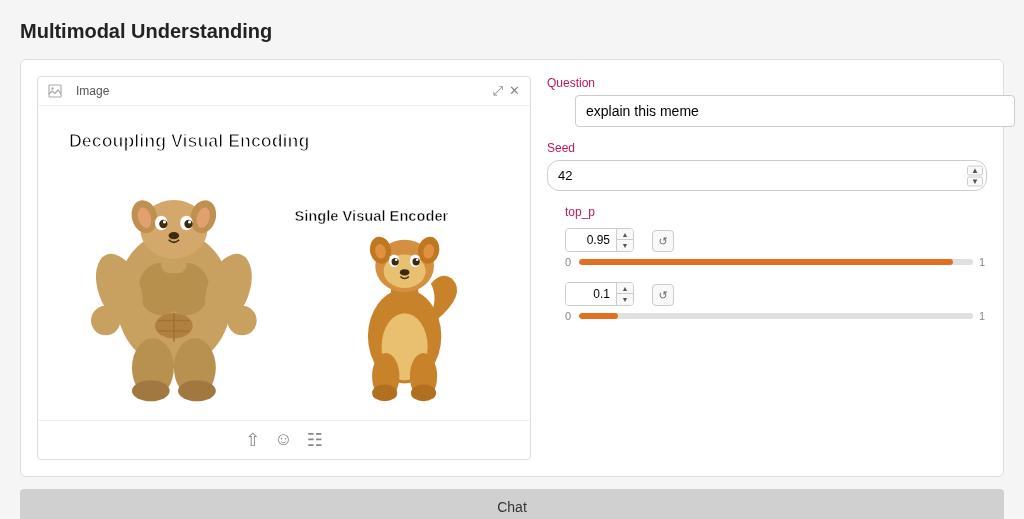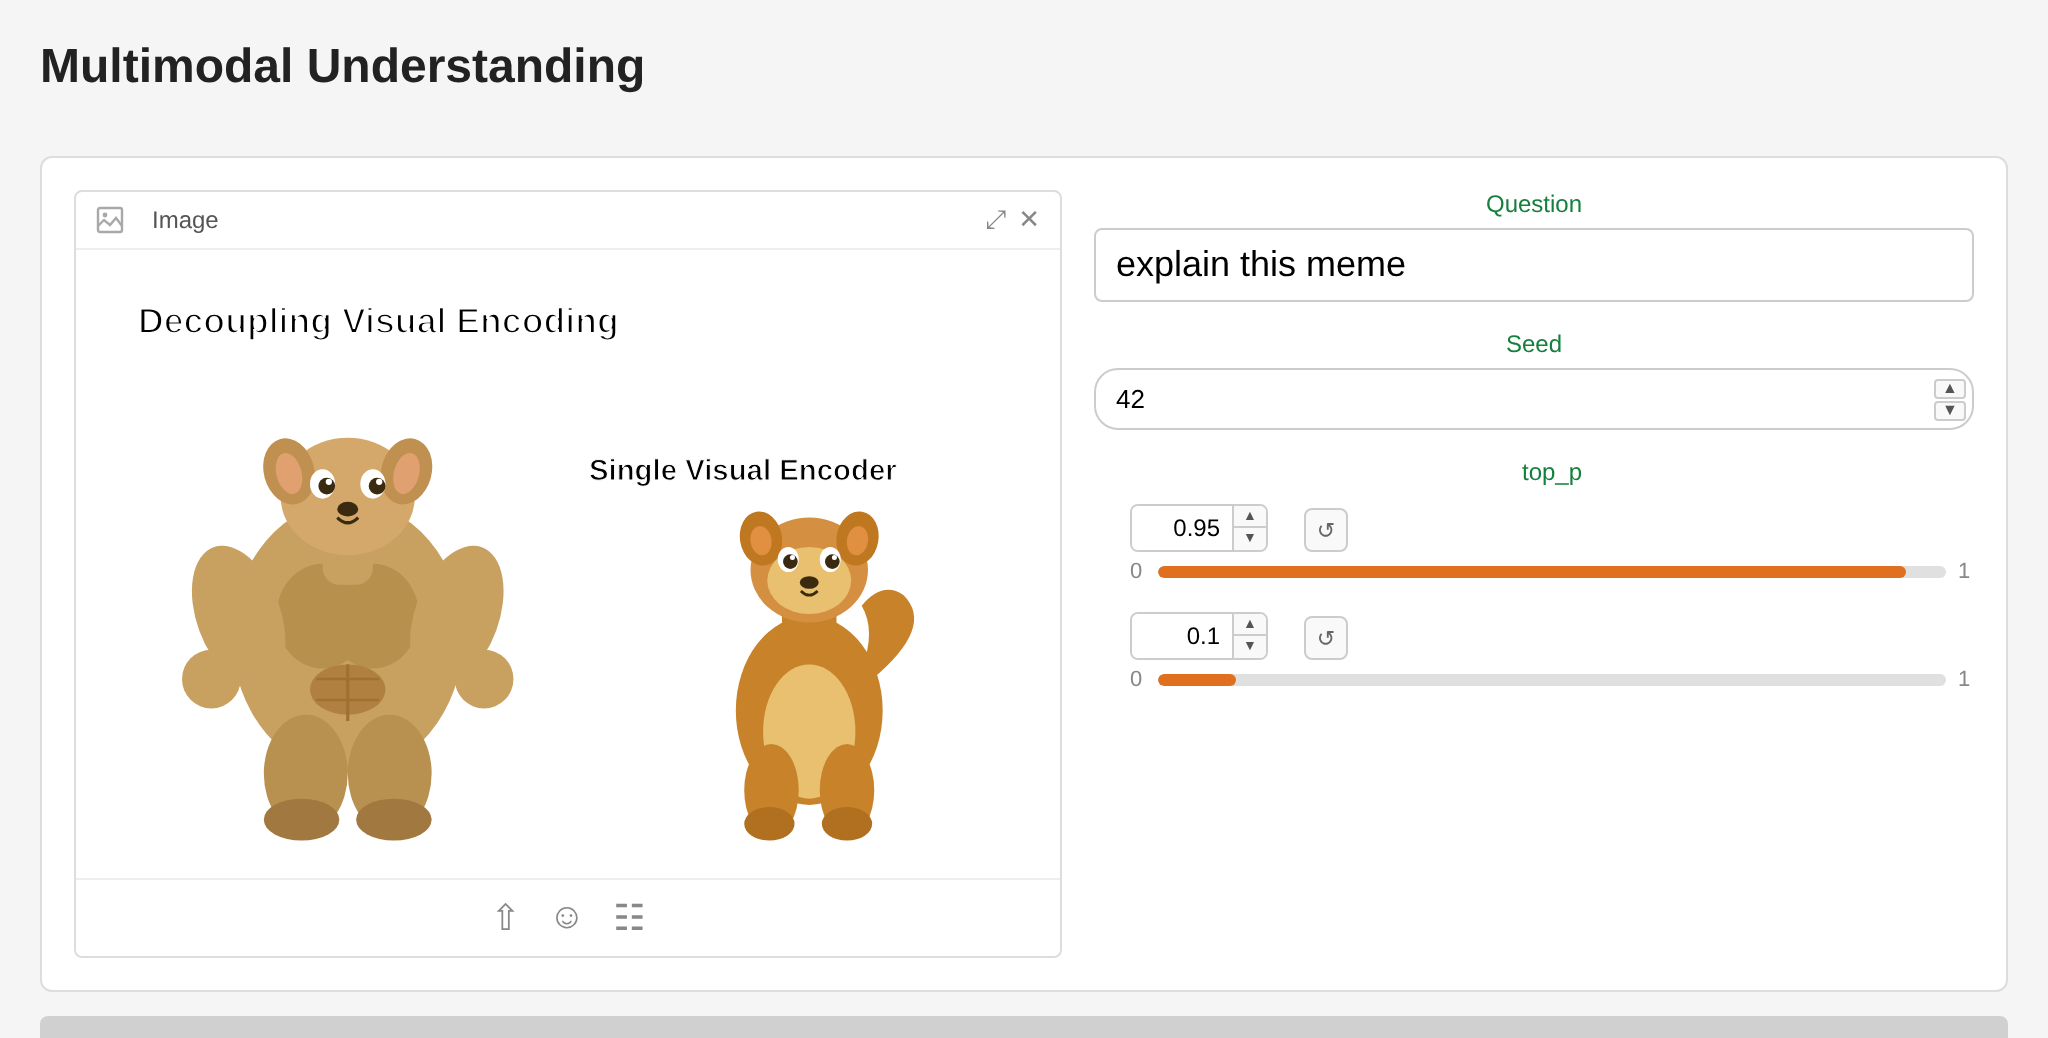--- a/index.html
+++ b/index.html
@@ -4,23 +4,23 @@
   <style>
     * { box-sizing: border-box; margin: 0; padding: 0; }
     body {
       font-family: -apple-system, BlinkMacSystemFont, 'Segoe UI', sans-serif;
       font-size: 13px;
       background: #f5f5f5;
       color: #333;
       padding: 20px;
     }
     .page-title {
-      font-size: 24px;
+      font-size: 20px;
       font-weight: 600;
-      margin-bottom: 30px;
+      margin-bottom: 16px;
       color: #222;
     }
     .main-container {
       display: flex;
       gap: 16px;
       background: #fff;
       border: 1px solid #ddd;
       border-radius: 6px;
       padding: 16px;
       margin-bottom: 12px;
@@ -78,31 +78,31 @@
     }
     
     .controls-panel {
       width: 440px;
       display: flex;
       flex-direction: column;
       gap: 14px;
     }
     .field-label {
       font-size: 12px;
-      color: #15803d;
+      color: #be185d;
       margin-bottom: 5px;
-      text-align: center;
     }
     .text-input {
       width: 100%;
       border: 1px solid #ccc;
       border-radius: 4px;
       padding: 7px 10px;
-      font-size: 18px;
+      font-size: 14px;
       outline: none;
+      margin-left: 28px;
     }
     .number-input-container {
       position: relative;
       width: 100%;
     }
     .number-input {
       width: 100%;
       border: 1px solid #ccc;
       border-radius: 12px;
       padding: 7px 30px 7px 10px;

